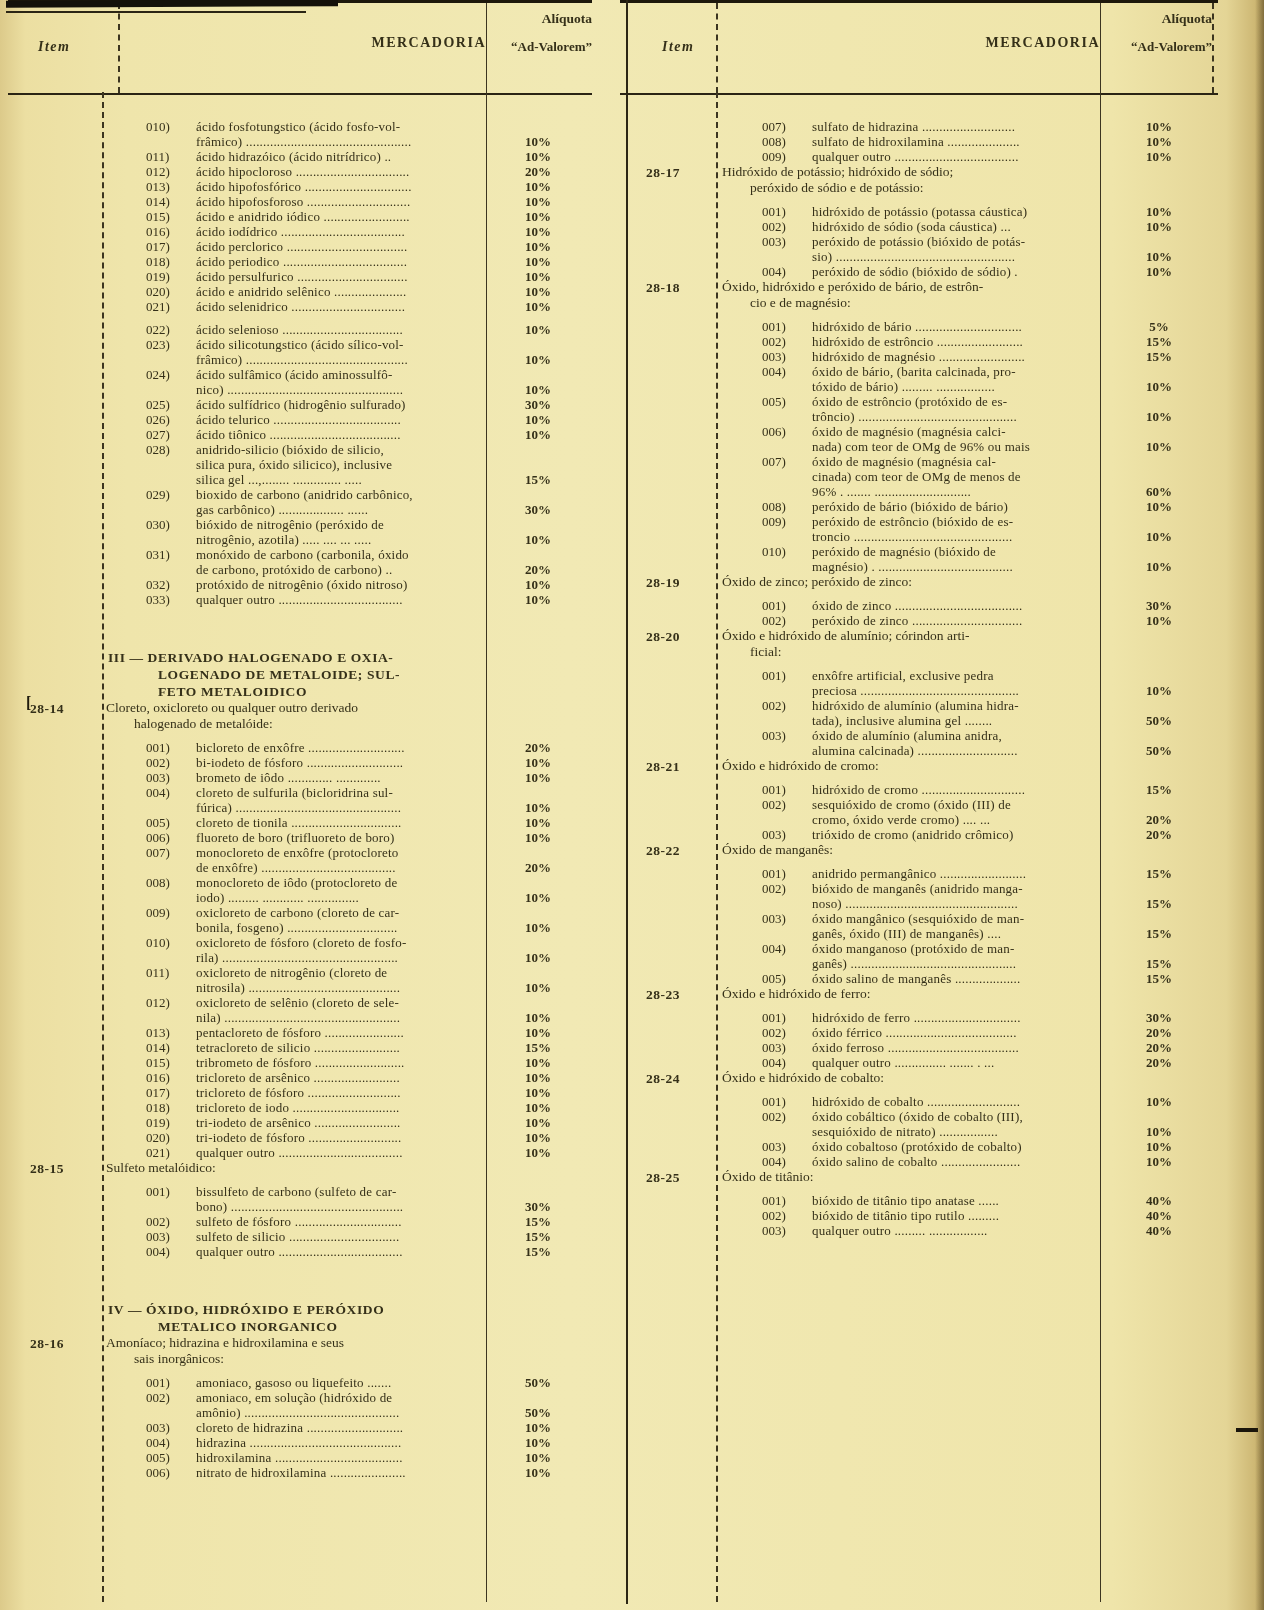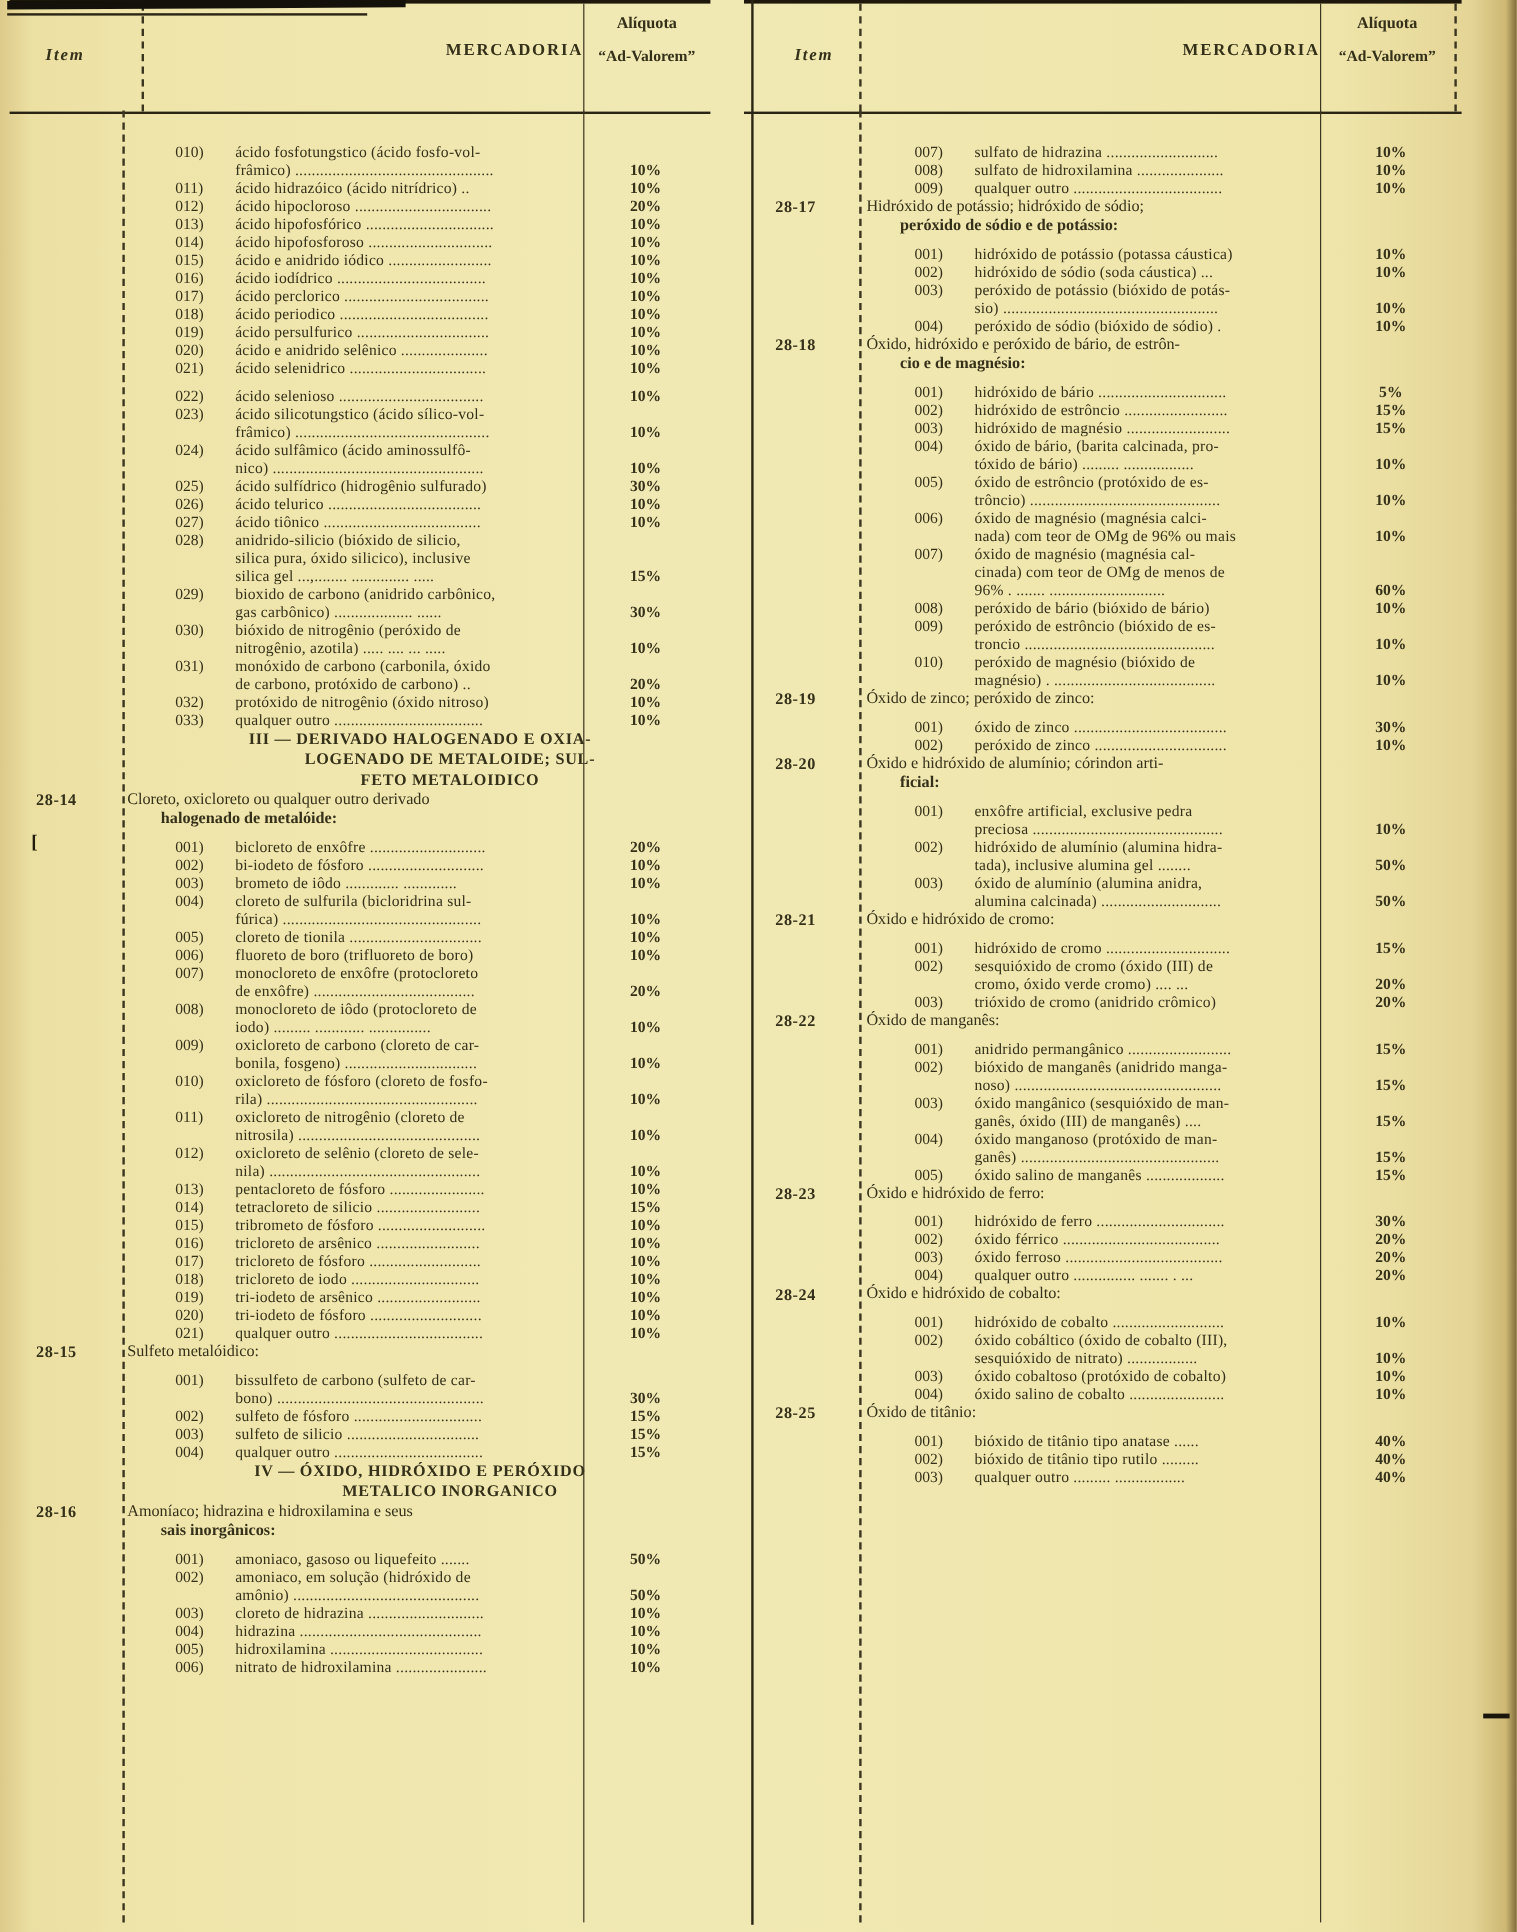--- a/index.html
+++ b/index.html
@@ -16,39 +16,39 @@
   #panel-0{left:8px;width:584px;}
   #panel-1{left:620px;width:598px;}
 
   .hdr{position:relative;height:90px;border-top:3px solid #1d180b;border-bottom:2px solid #2a2414;}
   .h-item{position:absolute;top:36px;font-weight:700;font-size:14px;letter-spacing:1.5px;font-style:italic;}
   #panel-0 .h-item{left:30px;}
   #panel-1 .h-item{left:42px;}
   .h-merc{position:absolute;top:32px;text-align:right;font-weight:700;font-size:14px;letter-spacing:1.5px;}
   #panel-0 .h-merc{left:110px;width:368px;}
   #panel-1 .h-merc{left:96px;width:384px;}
-  .h-aliq{position:absolute;top:8px;text-align:center;font-weight:700;font-size:13.5px;}
+  .h-aliq{position:absolute;top:8px;text-align:right;font-weight:700;font-size:13.5px;}
   #panel-0 .h-aliq{left:478px;width:106px;}
   #panel-1 .h-aliq{left:480px;width:112px;}
   .h-aliq .a2{margin-top:12px;font-size:13px;}
   .vl{position:absolute;width:0;}
   .dash{border-left:2px dashed #3c3520;}
   .solid{border-left:2px solid #2c2614;}
   .thin{border-left:1.5px solid #3c3520;}
 
   .body{position:relative;padding-left:94px;}
   .p1body{padding-left:98px;}
   .body > :first-child{margin-top:24px;}
   .b-items{margin-top:8px;}
   .b-sec{position:relative;font-size:13.5px;line-height:16px;}
-  .b-roman{font-weight:700;font-size:13.5px;line-height:17px;letter-spacing:.6px;padding-left:6px;text-align:center;}
+  .b-roman{margin-top:42px;font-weight:700;font-size:13.5px;line-height:17px;letter-spacing:.6px;padding-left:6px;}
   .b-roman .cont{padding-left:50px;}
   .b-sec .code{position:absolute;left:-72px;top:1px;font-weight:700;font-size:13.5px;letter-spacing:.5px;}
   .b-sec .t{padding-left:4px;}
-  .b-sec .t.cont{padding-left:32px;font-weight:bold;}
+  .b-sec .t.cont{padding-left:32px;}
 
   .entry{display:flex;align-items:flex-start;}
   .entry .num{flex:0 0 50px;margin-left:44px;font-size:13px;line-height:15px;}
   .entry .lines{flex:0 0 288px;overflow:hidden;}
   .entry .lines .dl{white-space:nowrap;height:15px;line-height:15px;font-size:13px;letter-spacing:.2px;}
   .entry .rate{flex:1 1 auto;align-self:flex-end;text-align:center;font-weight:700;font-size:13px;line-height:15px;}
 
   
   .art-topbar{position:absolute;left:6px;top:0;width:332px;height:7px;background:#14110a;transform:skewY(-.3deg);}
   .art-topline{position:absolute;left:6px;top:11px;width:300px;height:2px;background:#2b2515;}

